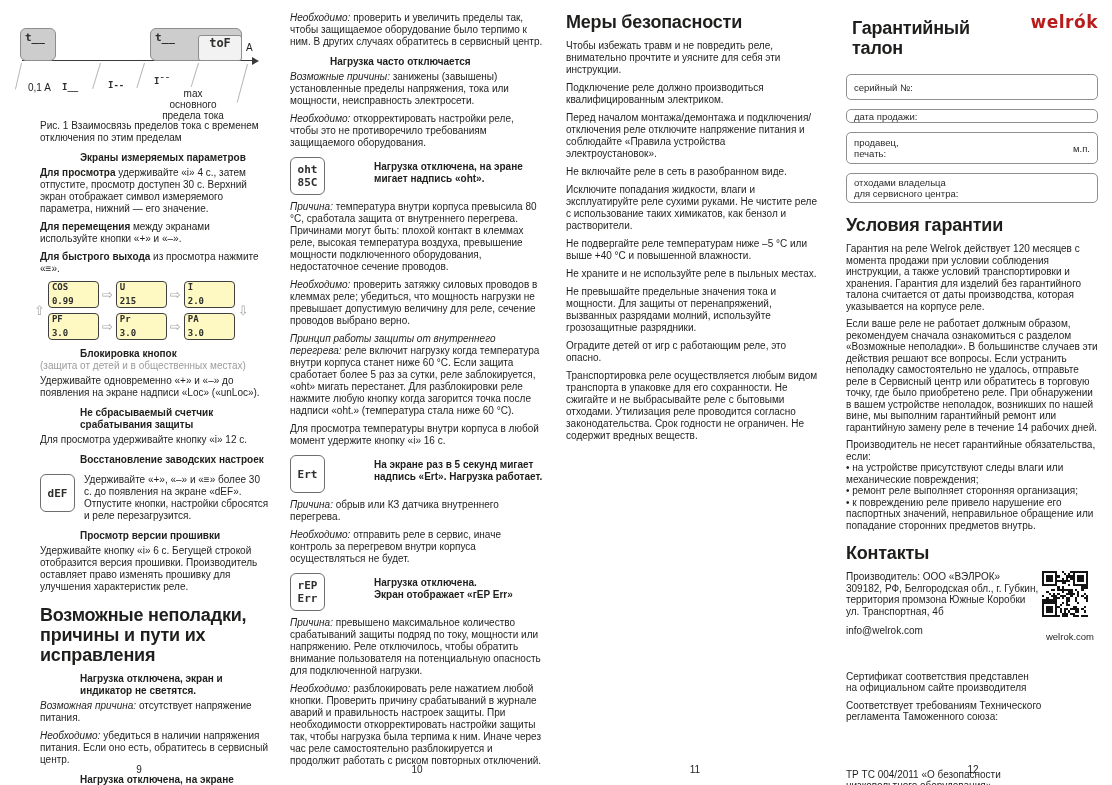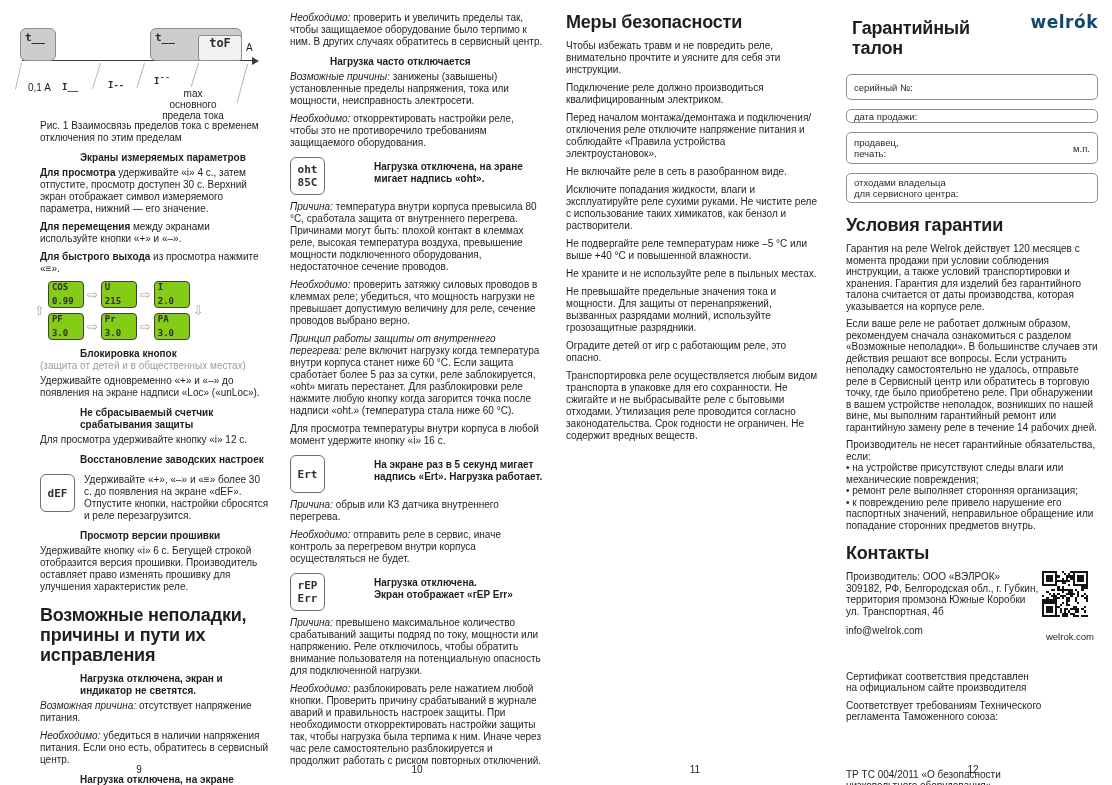--- a/index.html
+++ b/index.html
@@ -44,22 +44,22 @@
     font-size: 12px; text-align: center; line-height: 14px; }
   .ll { position: absolute; width: 1px; background: #b7b7b7; transform-origin: top center; }
   .f-t { position: absolute; font-size: 10px; }
   .f-seg { font-size: 9px; }
   .f-max { left: 128px; top: 76px; width: 102px; text-align: center; line-height: 11px; }
 
   
   .screens { display: flex; align-items: center; gap: 3px; margin: 2px 0 6px -6px; }
   .s-rows { display: flex; flex-direction: column; gap: 5px; }
   .s-row { display: flex; align-items: center; gap: 3px; }
-  .lcd { width: 36px; height: 27px; border: 1.5px solid #3f3f3f; border-radius: 4px;
-    background: #84cc16; display: flex; flex-direction: column; justify-content: space-between;
+  .lcd { width: 51px; height: 27px; border: 1.5px solid #3f3f3f; border-radius: 4px;
+    background: #fef9c3; display: flex; flex-direction: column; justify-content: space-between;
     padding: 1px 3px; }
   .lcd .t { font-size: 9px; line-height: 9px; text-align: left; }
   .lcd .b { font-size: 9px; line-height: 9px; text-align: left; }
   .s-arr { color: #a7a7a7; font-size: 13px; line-height: 13px; }
 
   
   .iconrow { display: flex; gap: 9px; margin: 8px 0 6px; align-items: flex-start; }
   .dispbox { flex: none; width: 35px; min-height: 38px; border: 1px solid #6e6e6e; border-radius: 6px;
     background: #fff; display: flex; flex-direction: column; align-items: center; justify-content: center;
     font-size: 11px; line-height: 13px; padding: 2px 1px; }
@@ -67,21 +67,21 @@
   .iconrow p { margin: 0; }
 
   
   .qr { width: 46px; height: 46px; flex: none; }
   .qr svg { width: 100%; height: 100%; shape-rendering: crispEdges; }
 
   
   .warr-head { display: flex; justify-content: space-between; align-items: flex-start; margin-bottom: 10px; }
   .warr-head h2 { margin: 6px; }
   .logo { font-family: "DejaVu Sans", sans-serif; font-size: 17px; font-weight: 600;
-    color: #0c4a6e; letter-spacing: 0.5px; line-height: 20px; }
+    color: #b91c1c; letter-spacing: 0.5px; line-height: 20px; }
   .field { border: 1px solid #8f8f8f; border-radius: 5px; padding: 3px 7px; margin-bottom: 9px;
     font-size: 9.5px; line-height: 11px; color: #2a2a2a; display: flex; justify-content: space-between;
     align-items: center; }
   .field .mp { font-size: 9.5px; }
   .contactsrow { display: flex; justify-content: space-between; align-items: flex-start; }
   .contactsrow .left p { margin-bottom: 8px; }
   .qrcol { width: 56px; text-align: center; }
   .qrcol .site { font-size: 9.5px; margin-top: 14px; }
   .certblock { margin-top: 26px; }
   .cert-flex { display: flex; justify-content: space-between; }

